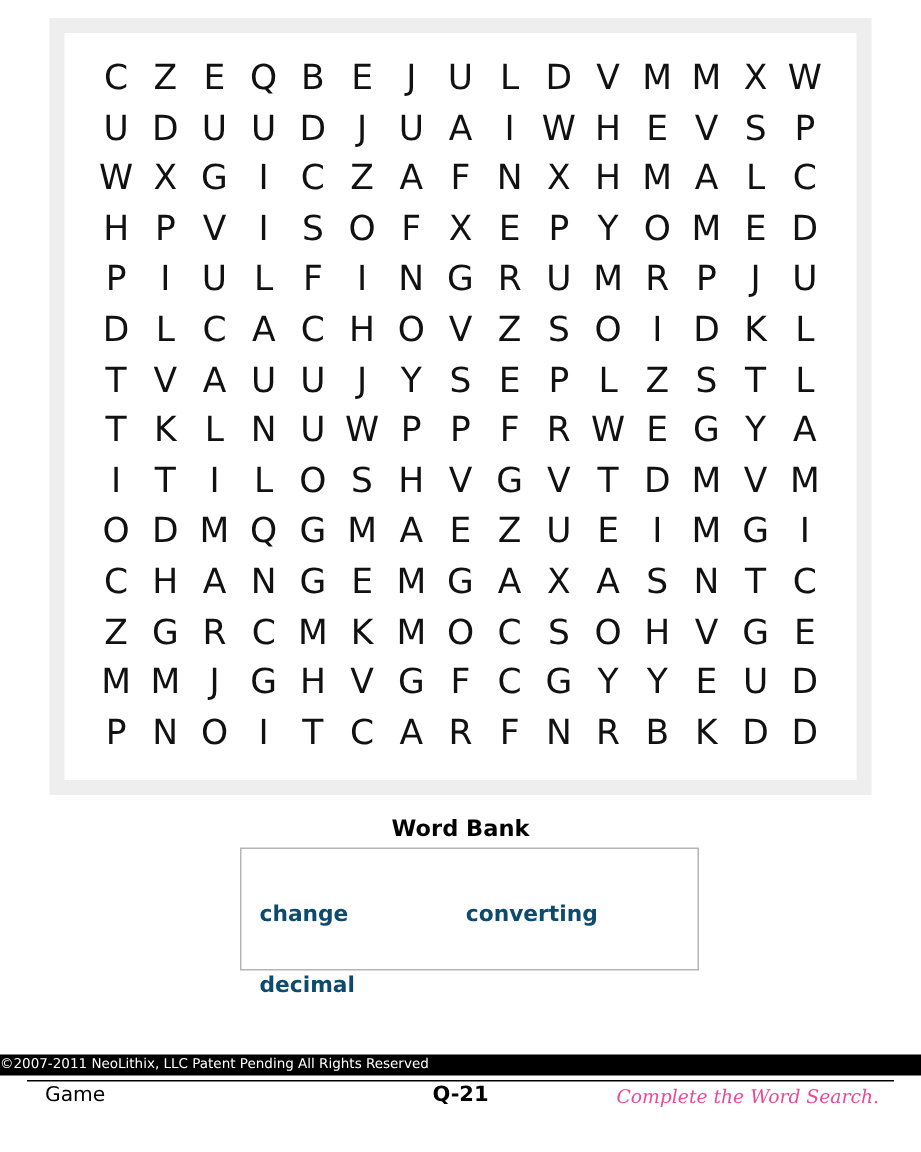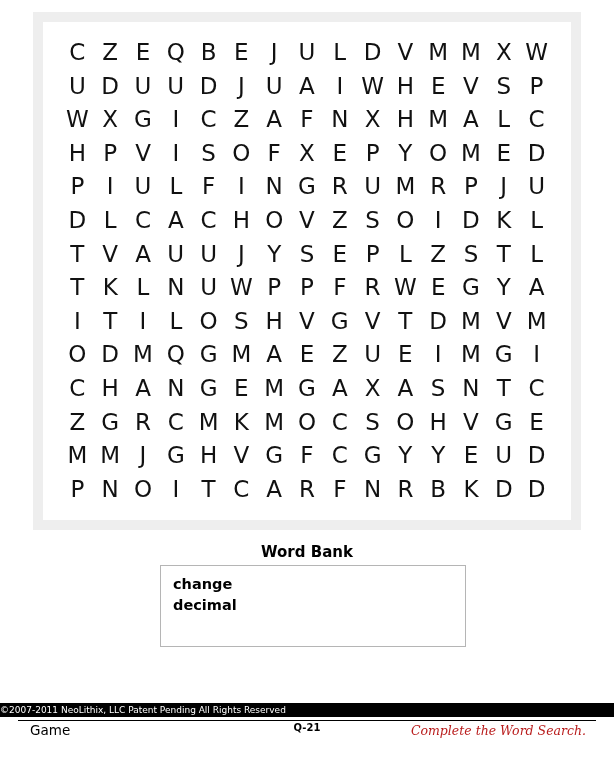--- a/index.html
+++ b/index.html
@@ -92,22 +92,23 @@
   .wordbank-col {
     flex: 1 1 0;
   }
   .wordbank-col.col2 { flex: 1.05 1 0; }
   .wordbank-col.col3 { flex: 1.05 1 0; }
   .wordbank-word {
     font-family: "DejaVu Sans", sans-serif;
     font-weight: bold;
     font-size: 14.5px;
     line-height: 21px;
-    color: #000000;
+    color: #0c4a6e;
     white-space: nowrap;
+    margin-top: 26px;
   }
 
   
   .footer-bar {
     position: absolute;
     left: 0;
     top: 703px;
     width: 614px;
     height: 14px;
     background: #000000;
@@ -142,31 +143,31 @@
     color: #000000;
   }
   .footer-center {
     position: absolute;
     left: 0;
     top: 722px;
     width: 614px;
     text-align: center;
     font-family: "DejaVu Sans", sans-serif;
     font-weight: bold;
-    font-size: 10px;
+    font-size: 14px;
     color: #000000;
   }
   .footer-right {
     position: absolute;
     right: 28px;
     top: 723px;
     font-family: "DejaVu Serif", serif;
     font-style: italic;
     font-size: 12.5px;
-    color: #b91c1c;
+    color: #ec4899;
   }
 </style>
 </head>
 <body>
 
 <div class="page">
 
   <div class="grid-frame">
     <div class="grid-inner">
 
@@ -427,20 +428,21 @@
 
   <div class="wordbank-title">Word Bank</div>
 
   <div class="wordbank-box">
     <div class="wordbank-cols">
       <div class="wordbank-col col1">
         <div class="wordbank-word">change</div>
         <div class="wordbank-word">decimal</div>
       </div>
       <div class="wordbank-col col2">
+        <div class="wordbank-word">converting</div>
       </div>
     </div>
   </div>
 
   <div class="footer-bar"></div>
   <div class="footer-copyright">©2007-2011 NeoLithix, LLC  Patent Pending  All Rights Reserved</div>
   <div class="footer-rule"></div>
   <div class="footer-left">Game</div>
   <div class="footer-center">Q-21</div>
   <div class="footer-right">Complete the Word Search.</div>

